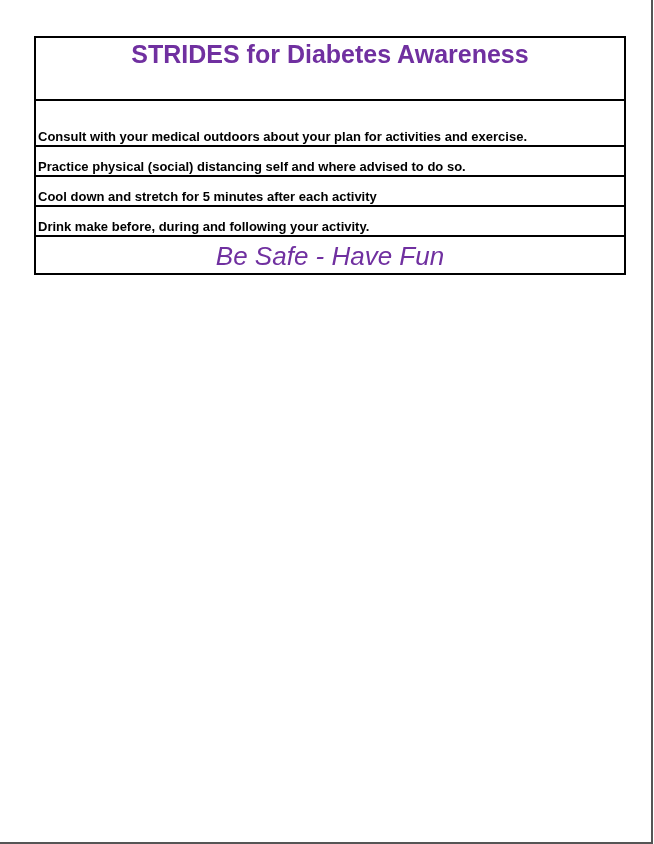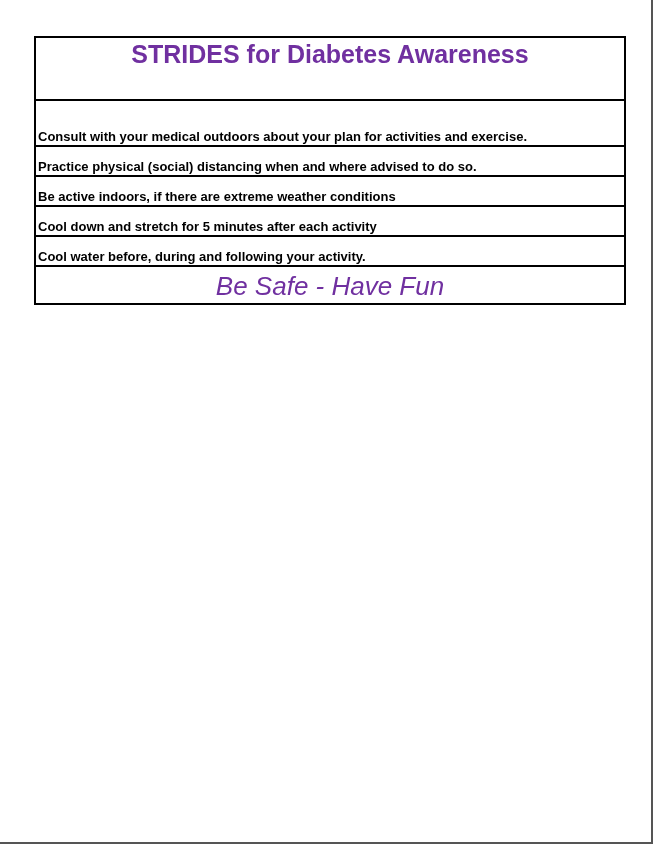--- a/index.html
+++ b/index.html
@@ -41,26 +41,23 @@
 
 <div class="sheet">
   <div class="title-cell">
     <div class="title-line1">STRIDES for Diabetes Awareness</div>
   </div>
 
   <div class="spacer-cell">
     <span class="tip-text">Consult with your medical outdoors about your plan for activities and exercise.</span>
   </div>
   <div class="tip-row">
-    <span class="tip-text">Practice physical (social) distancing when and where advised to do so.</span>
-  </div>
-  <div class="tip-row">
-    <span class="tip-text">Be active indoors, if there are extreme weather conditions</span>
+    <span class="tip-text">Practice physical (social) distancing self and where advised to do so.</span>
   </div>
   <div class="tip-row">
     <span class="tip-text">Cool down and stretch for 5 minutes after each activity</span>
   </div>
   <div class="tip-row">
-    <span class="tip-text">Cool water before, during and following your activity.</span>
+    <span class="tip-text">Drink make before, during and following your activity.</span>
   </div>
 
   <div class="footer-cell">Be Safe -  Have Fun</div>
 </div>
 
 </body></html>

